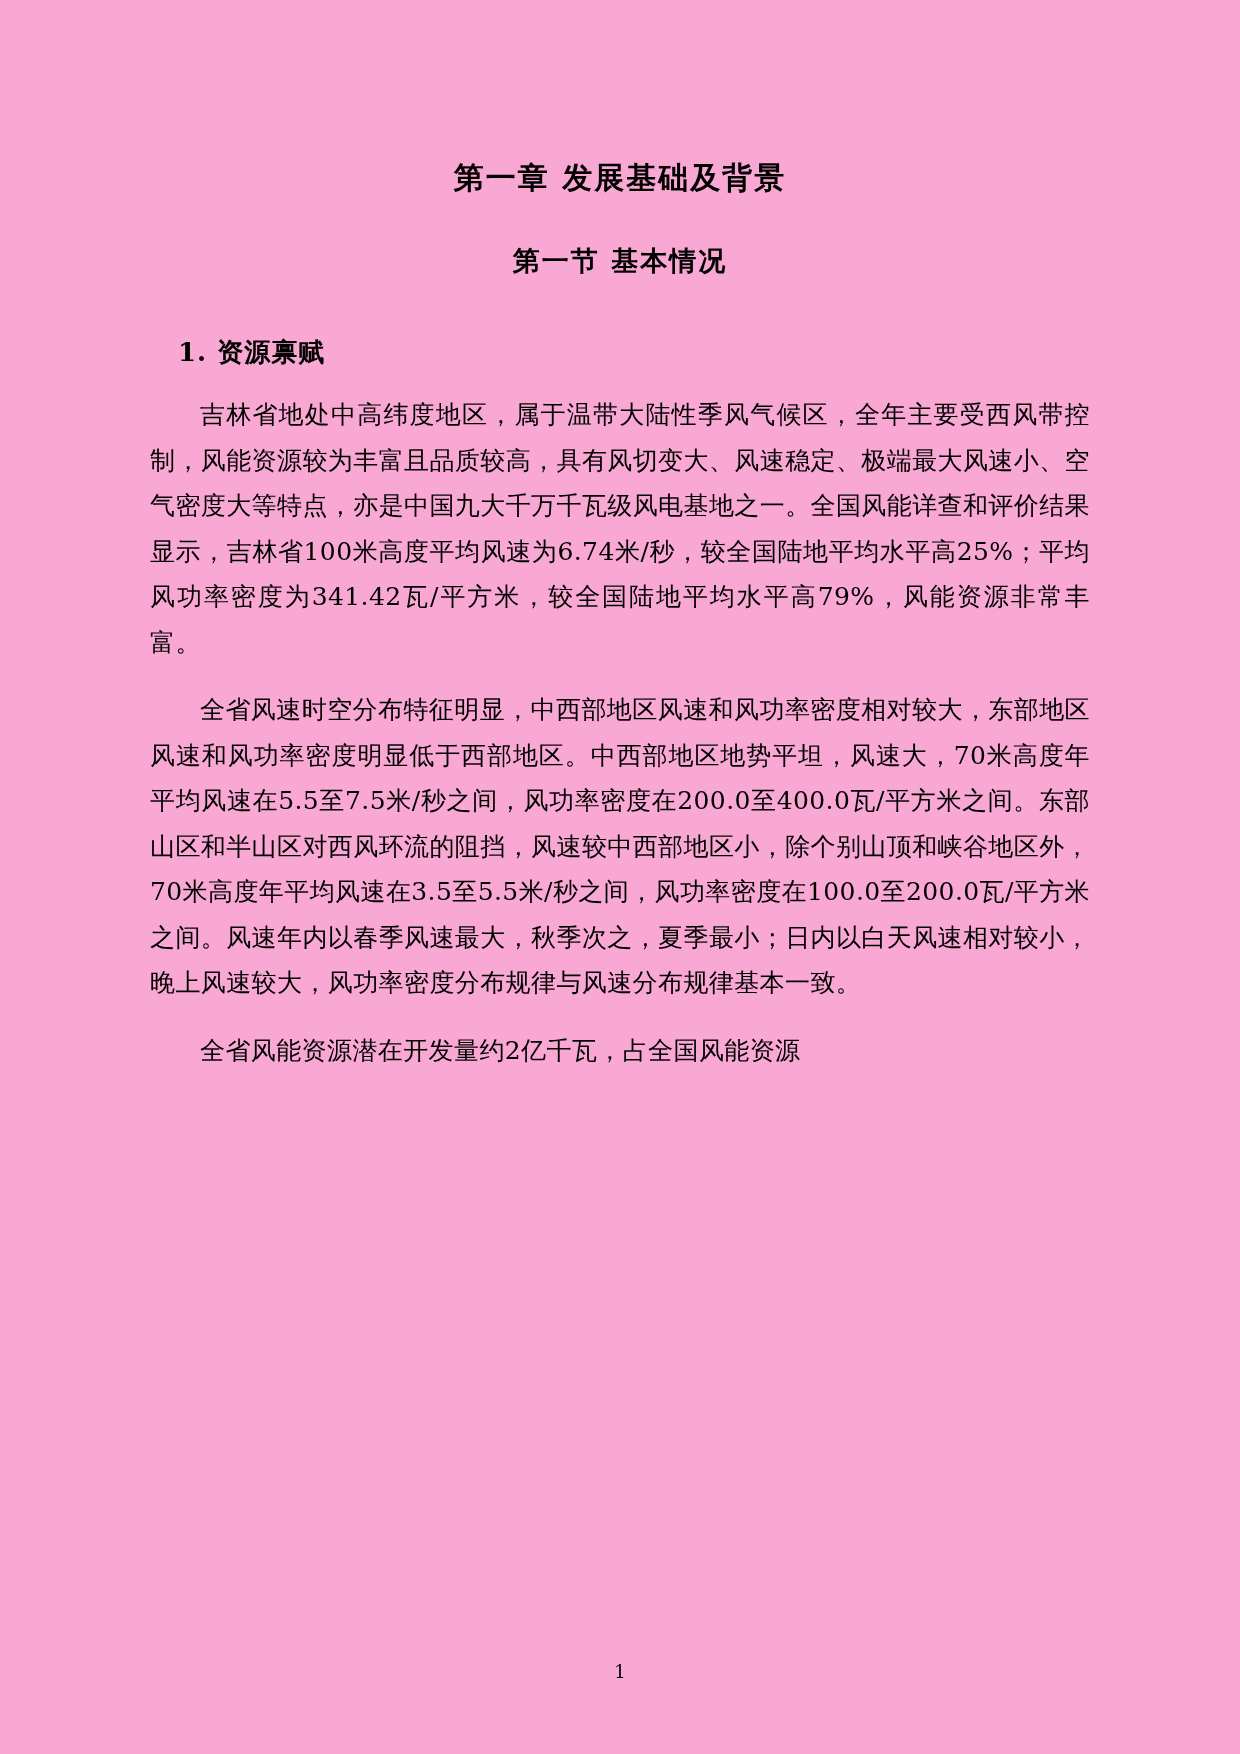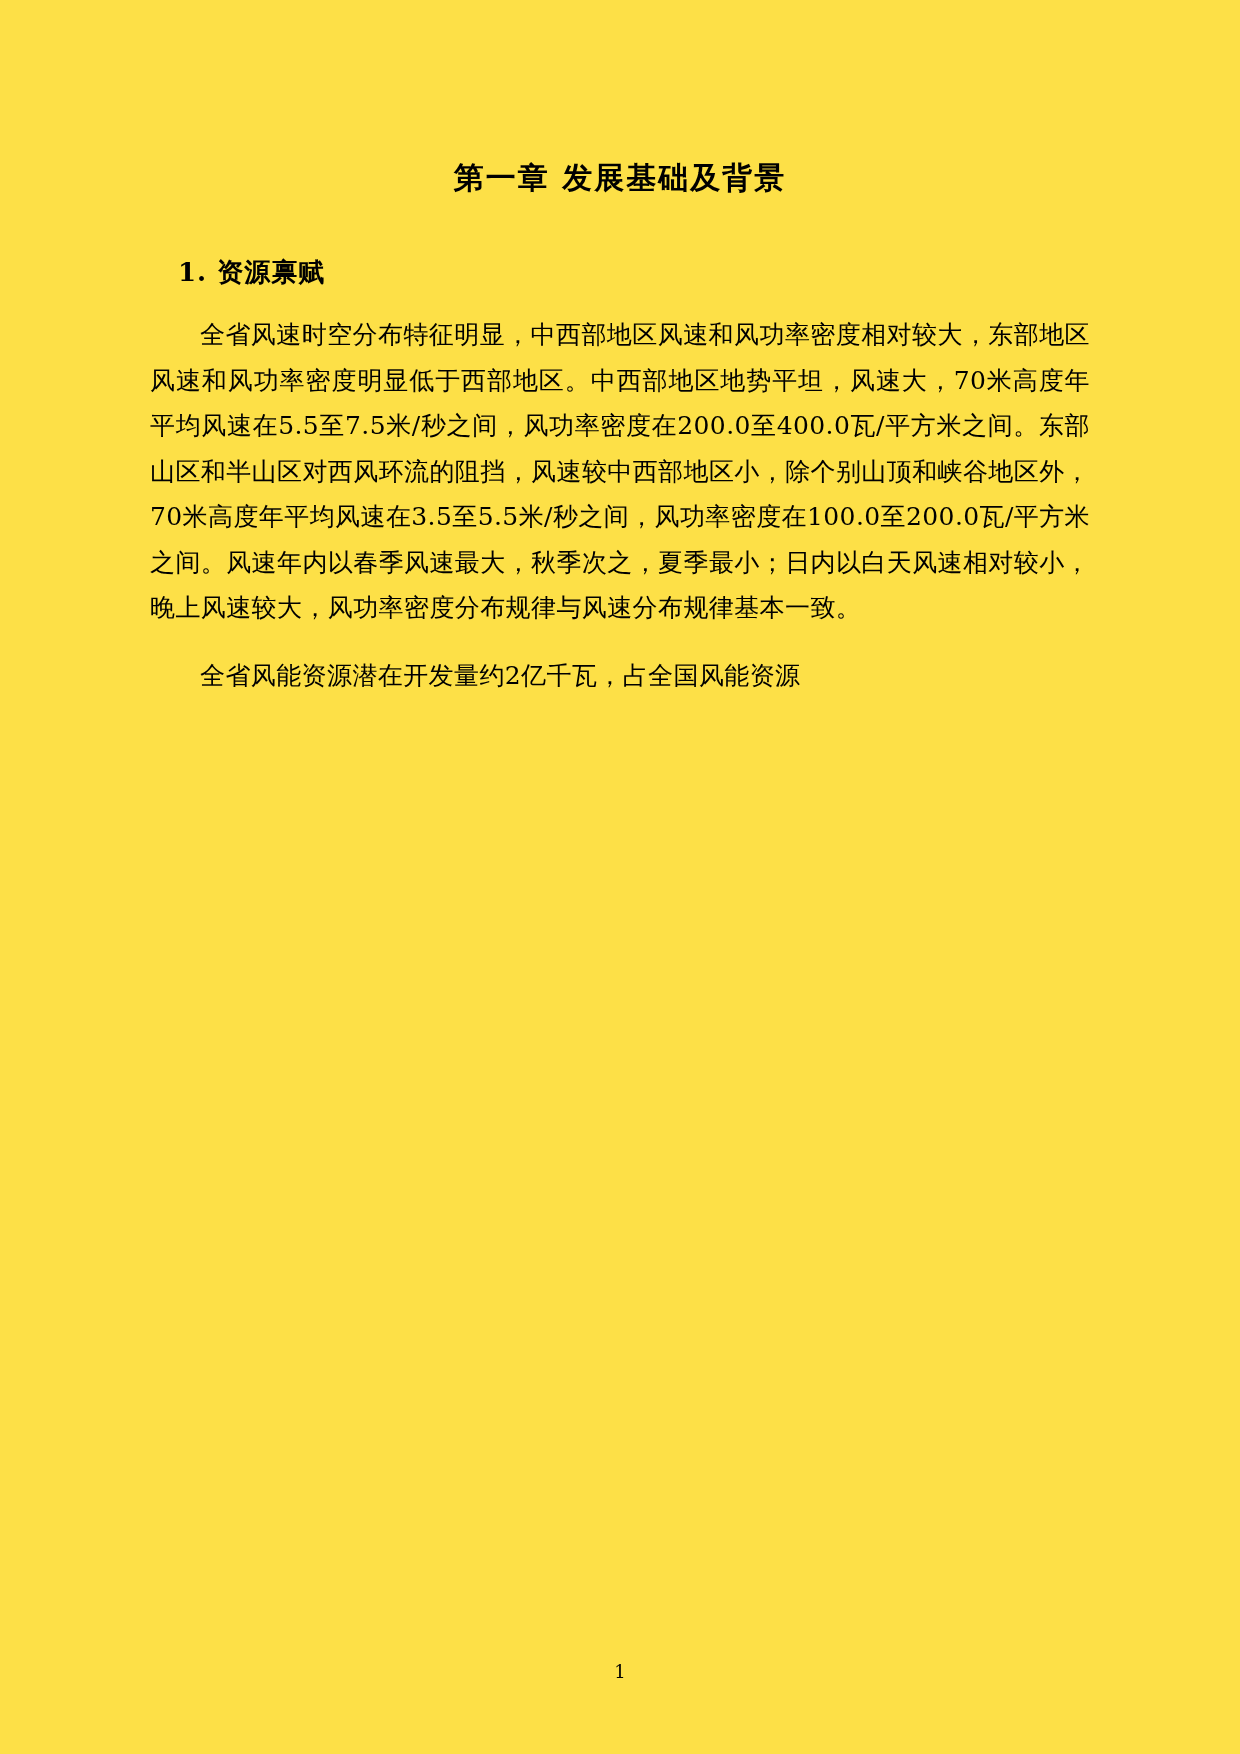--- a/index.html
+++ b/index.html
@@ -3,21 +3,21 @@
 <meta charset="utf-8">
 <style>
   html, body {
     margin: 0;
     padding: 0;
     background: #ffffff;
   }
   .page {
     width: 1240px;
     height: 1754px;
-    background: #fde047;
+    background: #f9a8d4;
     position: relative;
     box-sizing: border-box;
     padding: 140px 150px 60px 150px;
     font-family: "DejaVu Serif", "Liberation Serif", serif;
     color: #000000;
   }
   .chapter-title {
     text-align: center;
     font-size: 30px;
     font-weight: bold;
@@ -65,24 +65,26 @@
     font-family: "DejaVu Serif", "Liberation Serif", serif;
   }
 </style>
 </head>
 <body>
 
 <div class="page">
 
   <h1 class="chapter-title">第一章 发展基础及背景</h1>
 
+  <h2 class="section-title">第一节  基本情况</h2>
 
   <h3 class="subsection-title">1. 资源禀赋</h3>
 
 
+  <p class="body-text">吉林省地处中高纬度地区，属于温带大陆性季风气候区，全年主要受西风带控制，风能资源较为丰富且品质较高，具有风切变大、风速稳定、极端最大风速小、空气密度大等特点，亦是中国九大千万千瓦级风电基地之一。全国风能详查和评价结果显示，吉林省100米高度平均风速为6.74米/秒，较全国陆地平均水平高25%；平均风功率密度为341.42瓦/平方米，较全国陆地平均水平高79%，风能资源非常丰富。</p>
 
   <p class="body-text">全省风速时空分布特征明显，中西部地区风速和风功率密度相对较大，东部地区风速和风功率密度明显低于西部地区。中西部地区地势平坦，风速大，70米高度年平均风速在5.5至7.5米/秒之间，风功率密度在200.0至400.0瓦/平方米之间。东部山区和半山区对西风环流的阻挡，风速较中西部地区小，除个别山顶和峡谷地区外，70米高度年平均风速在3.5至5.5米/秒之间，风功率密度在100.0至200.0瓦/平方米之间。风速年内以春季风速最大，秋季次之，夏季最小；日内以白天风速相对较小，晚上风速较大，风功率密度分布规律与风速分布规律基本一致。</p>
 
   <p class="body-text">全省风能资源潜在开发量约2亿千瓦，占全国风能资源</p>
 
   <div class="page-number">1</div>
 
 </div>
 
 </body></html>

